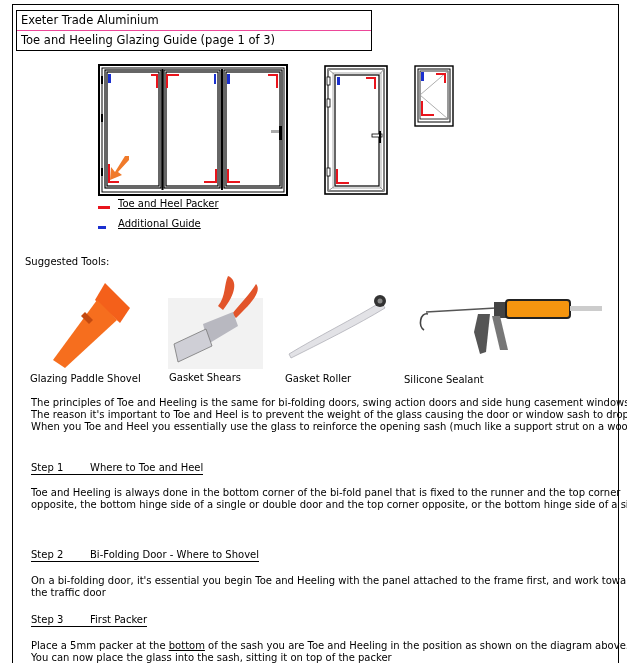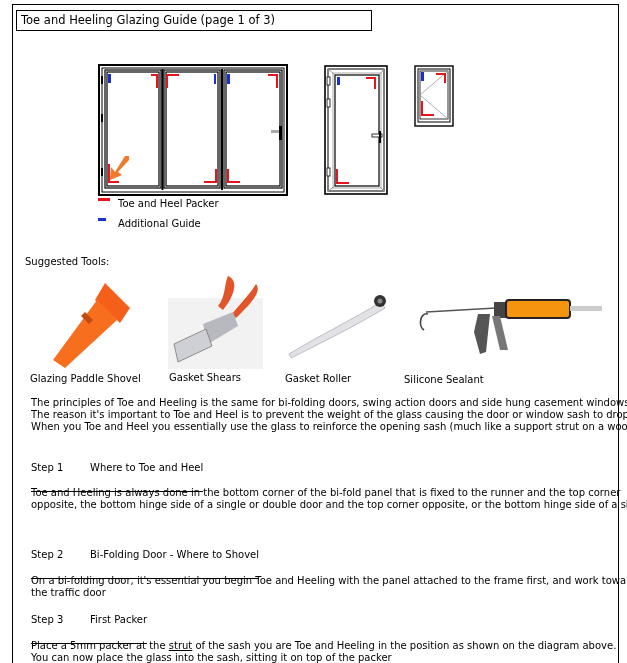--- a/index.html
+++ b/index.html
@@ -4,34 +4,35 @@
 <style>
   html, body { margin: 0; padding: 0; background: #ffffff; }
   body { width: 627px; height: 663px; position: relative; overflow: hidden;
          font-family: "DejaVu Sans", sans-serif; color: #000; }
   .page { position: absolute; left: 12px; top: 4px; width: 607px; height: 680px;
           border: 1px solid #000; border-bottom: none; box-sizing: border-box; }
   .hdr { position: absolute; left: 16px; top: 10px; width: 354px; border: 1px solid #000; }
   .hdr div { height: 19px; line-height: 19px; font-size: 11.5px; padding-left: 4px; }
   .hdr div + div { border-top: 1px solid #ec4899; }
   .abs { position: absolute; }
-  .legend-row { position: absolute; font-size: 10px; display: flex; align-items: flex-start; }
+  .legend-row { position: absolute; font-size: 10px; display: flex; align-items: flex-end; text-decoration: underline; }
   .legend-swatch { display: inline-block; height: 3px; margin-right: 8px; }
   .label { position: absolute; font-size: 10px; white-space: nowrap; }
   .para { position: absolute; left: 31px; width: 580px; font-size: 10px; line-height: 12px; white-space: nowrap; }
-  .step { position: absolute; left: 31px; font-size: 10px; border-bottom: 1px solid #000; padding-bottom: 18px; white-space: nowrap; }
+  .step { position: absolute; left: 31px; font-size: 10px; border-bottom: 1px solid #000; padding-bottom: 1px; white-space: nowrap; }
   .step .num { display: inline-block; width: 59px; }
   u { text-decoration: underline; }
 </style>
 </head>
 <body>
 
 <div class="page"></div>
 
 <div class="hdr">
+  <div>Exeter Trade Aluminium</div>
   <div>Toe and Heeling Glazing Guide (page 1 of 3)</div>
 </div>
 
 <svg class="abs" style="left:98px;top:64px" width="190" height="132" viewBox="0 0 190 132">
   <rect x="1" y="1" width="188" height="130" fill="none" stroke="#000" stroke-width="2"></rect>
   <rect x="4" y="4" width="182" height="124" fill="none" stroke="#000" stroke-width="1"></rect>
   <g fill="none" stroke="#000" stroke-width="1.2">
     <rect x="7" y="6" width="56" height="118"></rect>
       <rect x="9" y="8" width="52" height="114"></rect>
     <rect x="66" y="6" width="56" height="118"></rect>
@@ -155,15 +156,15 @@
 </div>
 <div class="para" style="top:575px">
   <div>On a bi-folding door, it's essential you begin Toe and Heeling with the panel attached to the frame first, and work towards</div>
   <div>the traffic door</div>
 </div>
 
 <div class="step" style="top:614px">
   <span class="num">Step 3</span><span>First Packer</span>
 </div>
 <div class="para" style="top:640px">
-  <div><span>Place a 5mm packer at the </span><u>strut</u><span> of the sash you are Toe and Heeling in the position as shown on the diagram above.</span></div>
+  <div><span>Place a 5mm packer at the </span><u>bottom</u><span> of the sash you are Toe and Heeling in the position as shown on the diagram above.</span></div>
   <div>You can now place the glass into the sash, sitting it on top of the packer</div>
 </div>
 
 </body></html>

